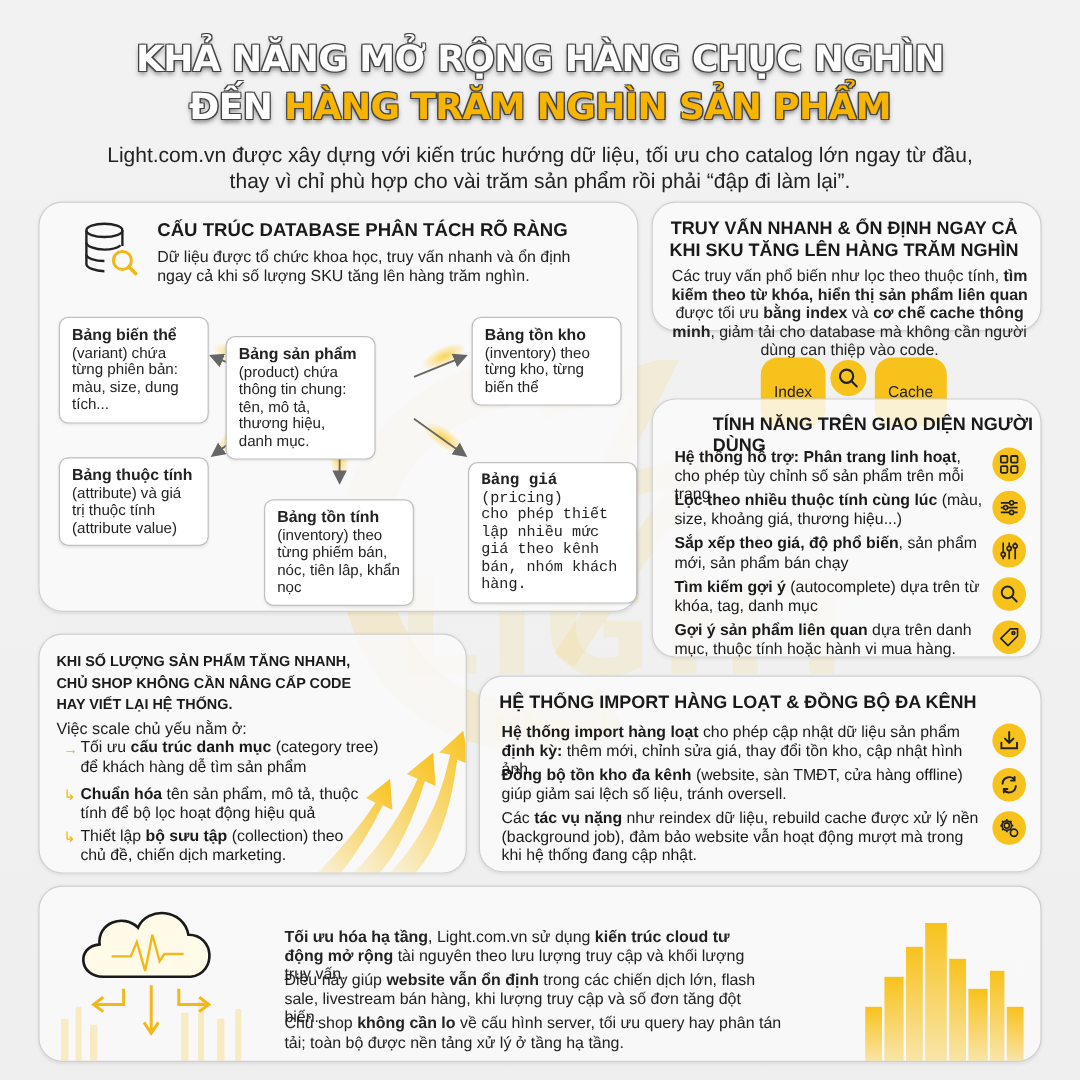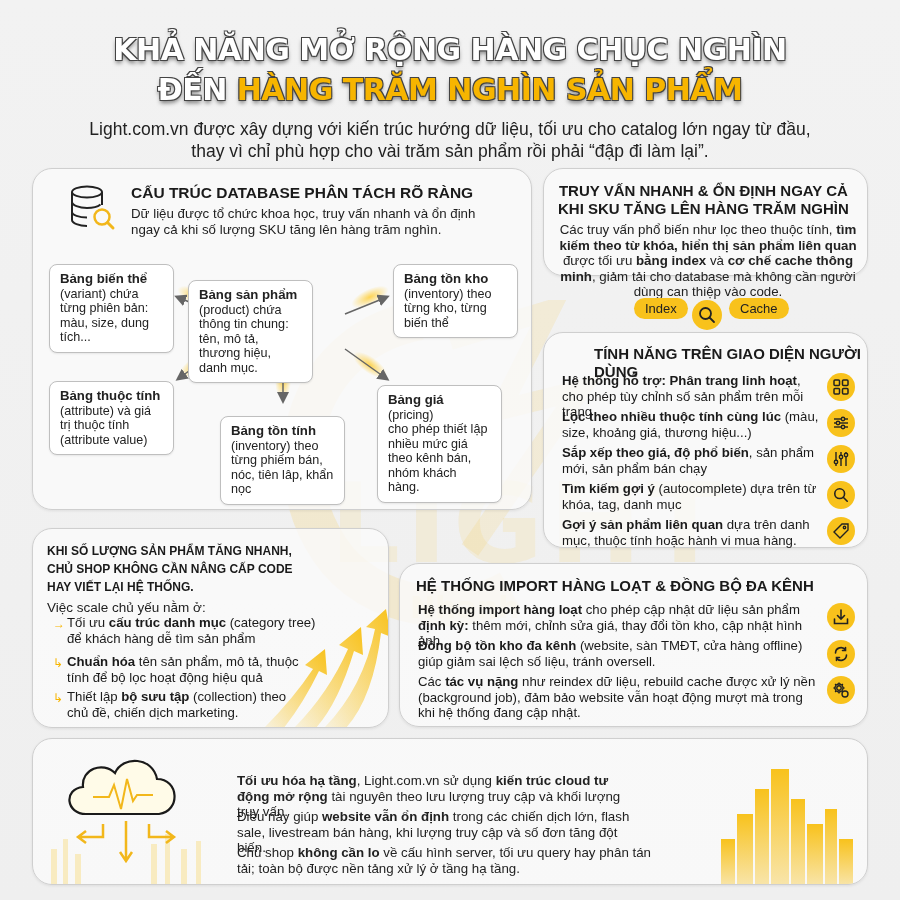--- a/index.html
+++ b/index.html
@@ -12,21 +12,21 @@
 .title{font-family:"DejaVu Sans",sans-serif;font-weight:bold;font-size:30px;line-height:40px;color:#fff;letter-spacing:-0.5px;text-shadow:-1px -1px 0 #444,1px -1px 0 #444,-1px 1px 0 #444,1px 1px 0 #444,0 3px 4px rgba(0,0,0,0.5)}
 .title .hl{color:#f7b500}
 .subtitle{margin-top:8px;font-size:17.5px;line-height:22px;color:#222}
 .card{position:absolute;background:rgba(250,250,250,0.82);border:1px solid #cfcfcf;border-radius:20px;box-shadow:0 1px 3px rgba(0,0,0,0.08);z-index:1}
 .h{font-weight:bold;font-size:15.5px;line-height:18px;color:#1a1a1a}
 .p{font-size:13.3px;line-height:15.5px;color:#222}
 b{font-weight:bold}
 .node{position:absolute;background:#fff;border:1px solid #bfbfbf;border-radius:8px;padding:7px 10px;font-size:12.6px;line-height:14.5px;color:#222;box-shadow:0 1px 2px rgba(0,0,0,0.08)}
 .node b{display:block;font-size:13.2px}
 .icircle{position:absolute;width:28px;height:28px;border-radius:50%;background:#f8c21c;display:flex;align-items:center;justify-content:center}
-.pill{position:absolute;background:#f8c21c;border-radius:14px;font-size:13px;padding:3px 11px;color:#222}
+.pill{position:absolute;background:#f8c21c;border-radius:14px;font-size:13px;padding:21px 11px;color:#222}
 .feat{position:absolute;left:18px;width:262px;font-size:13.2px;line-height:15.5px}
 .imp{position:absolute;left:18px;width:400px;font-size:13.2px;line-height:15.5px}
 .bullet{position:absolute;left:18px;font-size:13.2px;line-height:15.5px}
 .arrow-mark{position:absolute;left:-14px;top:2px;color:#f7b500;font-size:12px}
 </style>
 </head>
 <body>
 
 <svg class="watermark" viewBox="0 0 420 340">
   <path d="M170 20 C60 40 20 160 80 250 C120 310 210 320 260 290" fill="none" stroke="rgba(250,200,60,0.18)" stroke-width="40"></path>
@@ -82,21 +82,21 @@
     <line x1="186" y1="180" x2="145" y2="210" stroke="#666" stroke-width="1.5" marker-end="url(#ah)"></line>
     <line x1="312" y1="180" x2="354" y2="210" stroke="#666" stroke-width="1.5" marker-end="url(#ah)"></line>
     <line x1="250" y1="195" x2="250" y2="232" stroke="#666" stroke-width="1.5" marker-end="url(#ah)"></line>
   </svg>
 
   <div class="node" style="left:155px;top:111px;width:125px;"><b>Bảng sản phẩm</b><span>(product) chứa thông tin chung: tên, mô tả, thương hiệu, danh mục.</span></div>
   <div class="node" style="left:16px;top:95px;width:125px;"><b>Bảng biến thể</b><span>(variant) chứa từng phiên bản: màu, size, dung tích...</span></div>
   <div class="node" style="left:360px;top:95px;width:125px;"><b>Bảng tồn kho</b><span>(inventory) theo từng kho, từng biến thể</span></div>
   <div class="node" style="left:16px;top:212px;width:125px;"><b>Bảng thuộc tính</b><span>(attribute) và giá trị thuộc tính (attribute value)</span></div>
   <div class="node" style="left:187px;top:247px;width:125px;"><b>Bảng tồn tính</b><span>(inventory) theo từng phiếm bán, nóc, tiên lâp, khẩn nọc</span></div>
-  <div class="node" style="left:344px;top:216px;width:125px;"><b style="display:inline">Bảng giá</b><span> (pricing)</span><br><span>cho phép thiết lập nhiều mức giá theo kênh bán, nhóm khách hàng.</span></div>
+  <div class="node" style="left:357px;top:216px;width:141px;font-family:Liberation Mono, monospace;"><b style="display:inline">Bảng giá</b><span> (pricing)</span><br><span>cho phép thiết lập nhiều mức giá theo kênh bán, nhóm khách hàng.</span></div>
 </div>
 
 <div class="card" style="left:543px;top:168px;width:325px;height:108px;text-align:center;">
   <div class="h" style="position:absolute;left:14px;top:13px;font-size:15px;">
     <div>TRUY VẤN NHANH &amp; ỔN ĐỊNH NGAY CẢ</div>
     <div>KHI SKU TĂNG LÊN HÀNG TRĂM NGHÌN</div>
   </div>
   <div class="p" style="position:absolute;left:14px;top:53px;width:300px;">
     <span>Các truy vấn phổ biến như lọc theo thuộc tính, </span><b>tìm kiếm theo từ khóa, hiển thị sản phẩm liên quan</b><span> được tối ưu </span><b>bằng index</b><span> và </span><b>cơ chế cache thông minh</b><span>, giảm tải cho database mà không cần người dùng can thiệp vào code.</span>
   </div>

